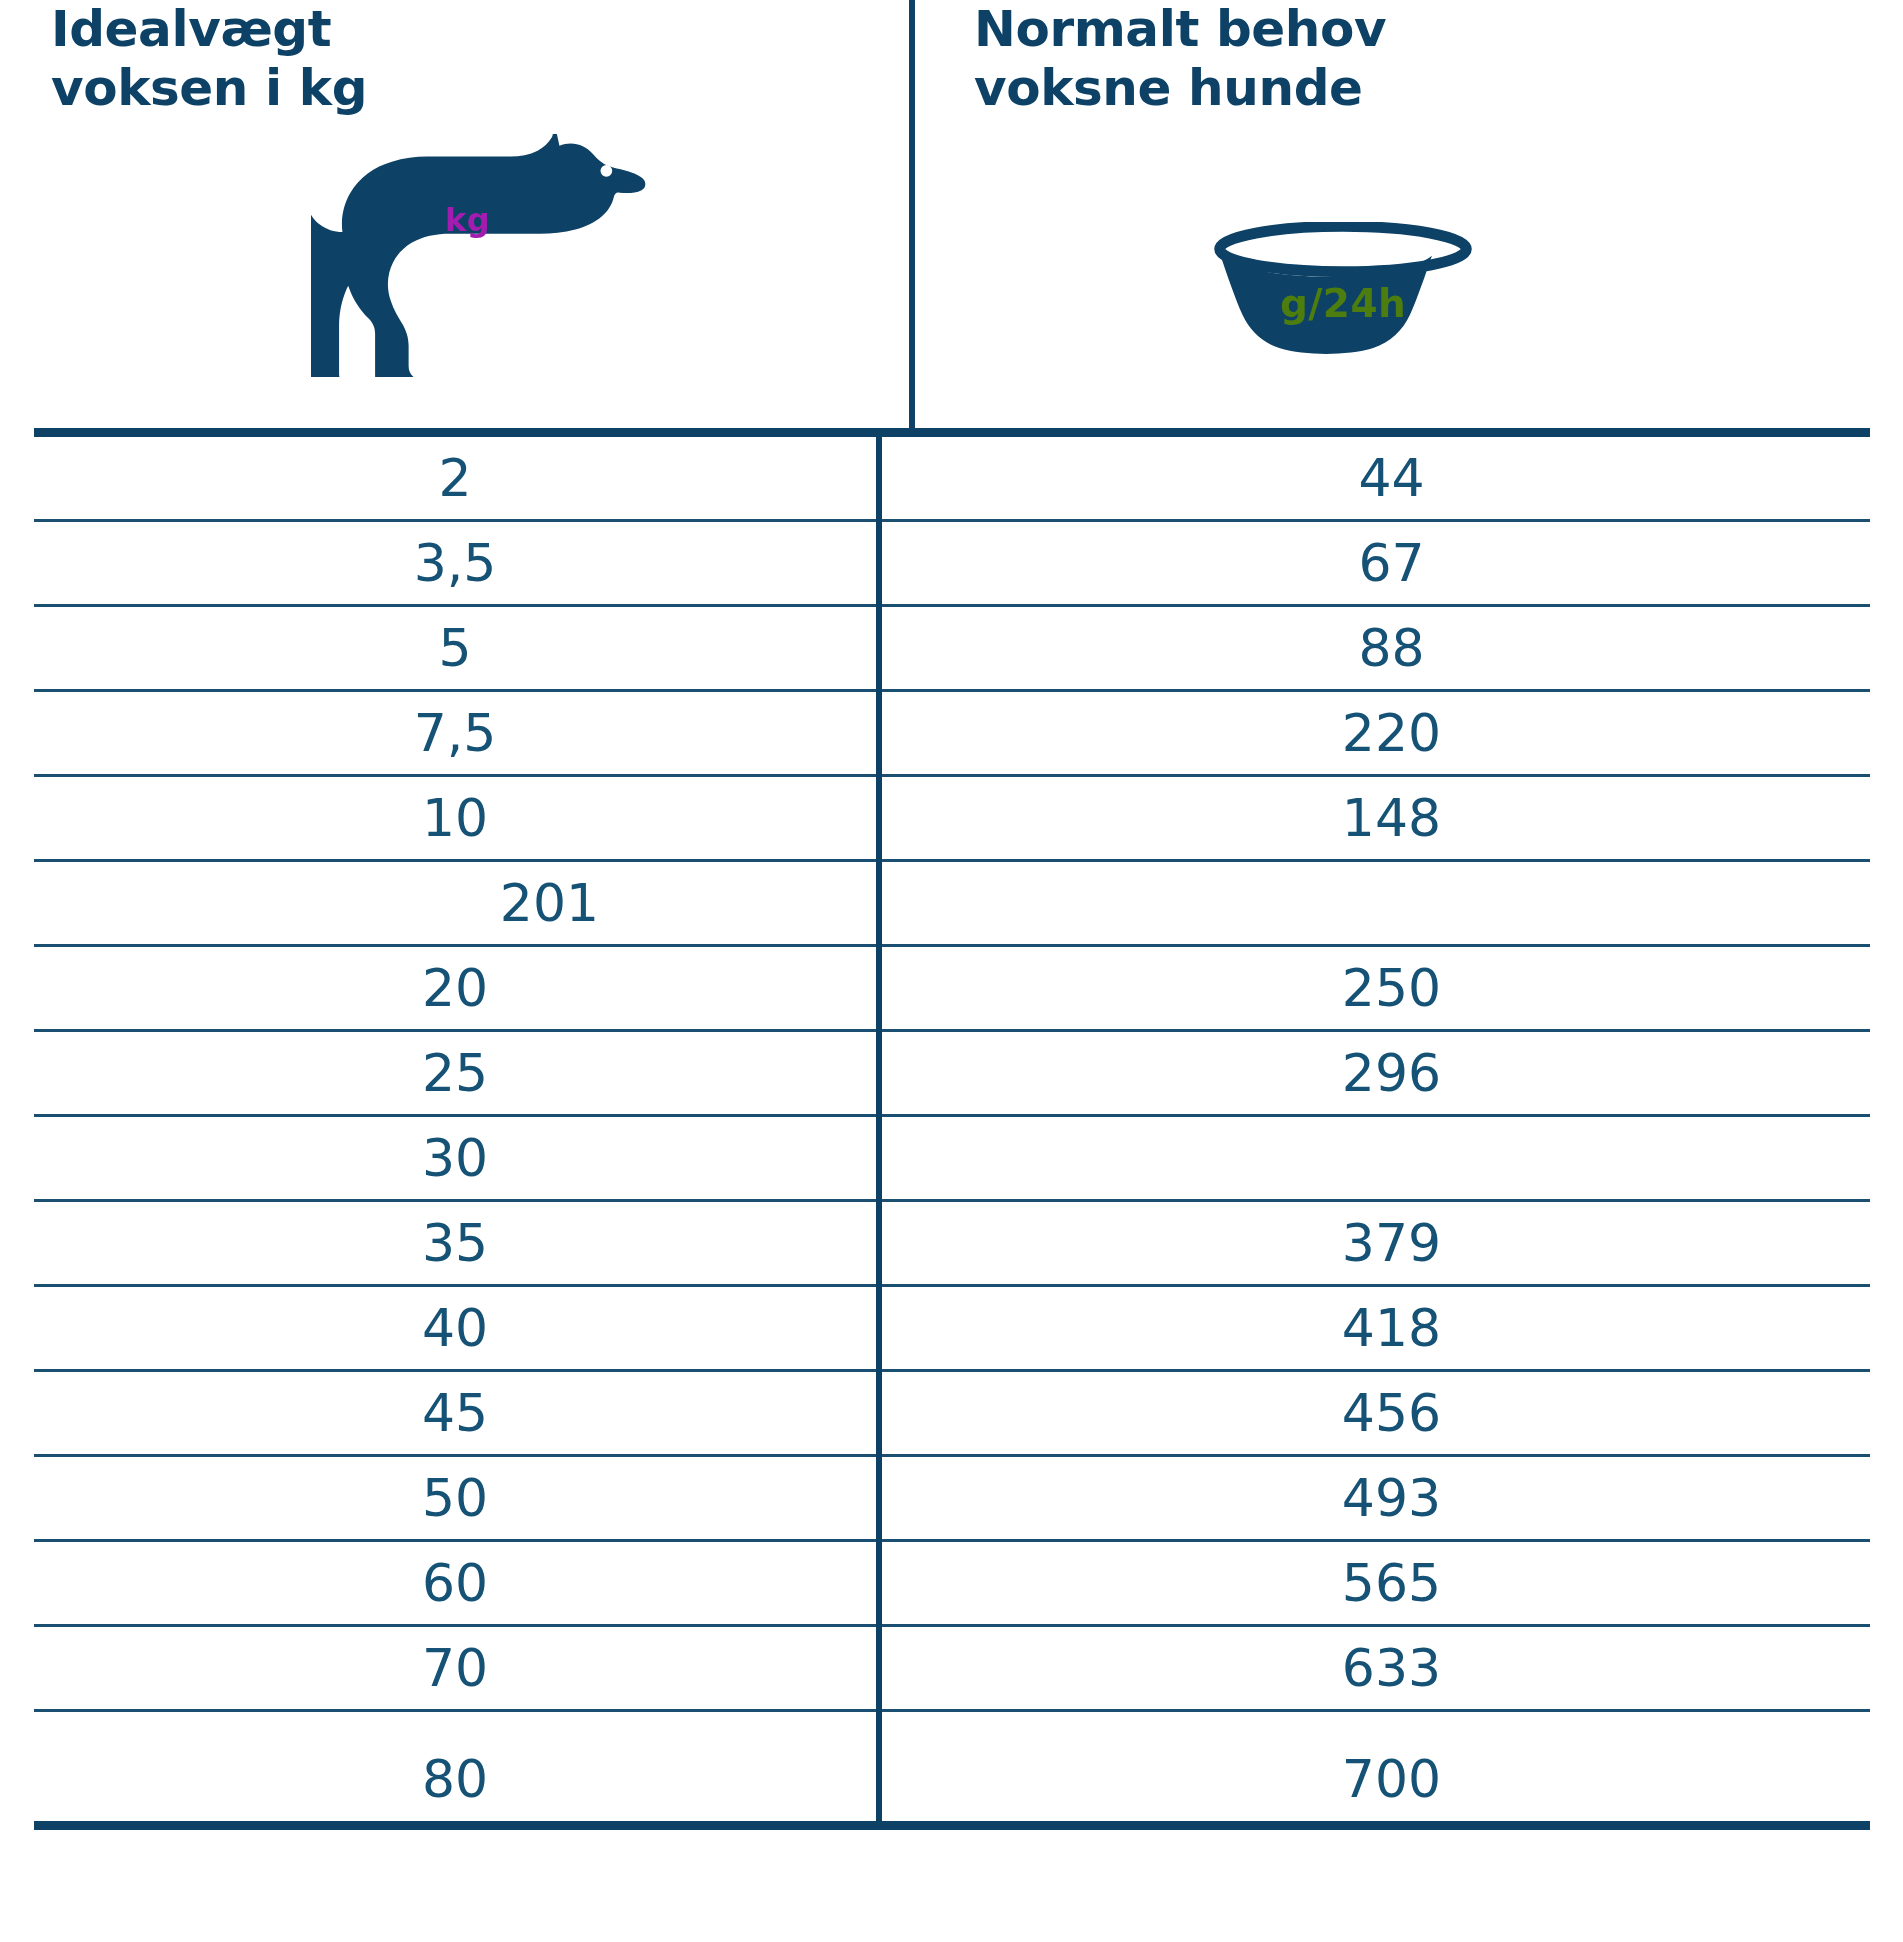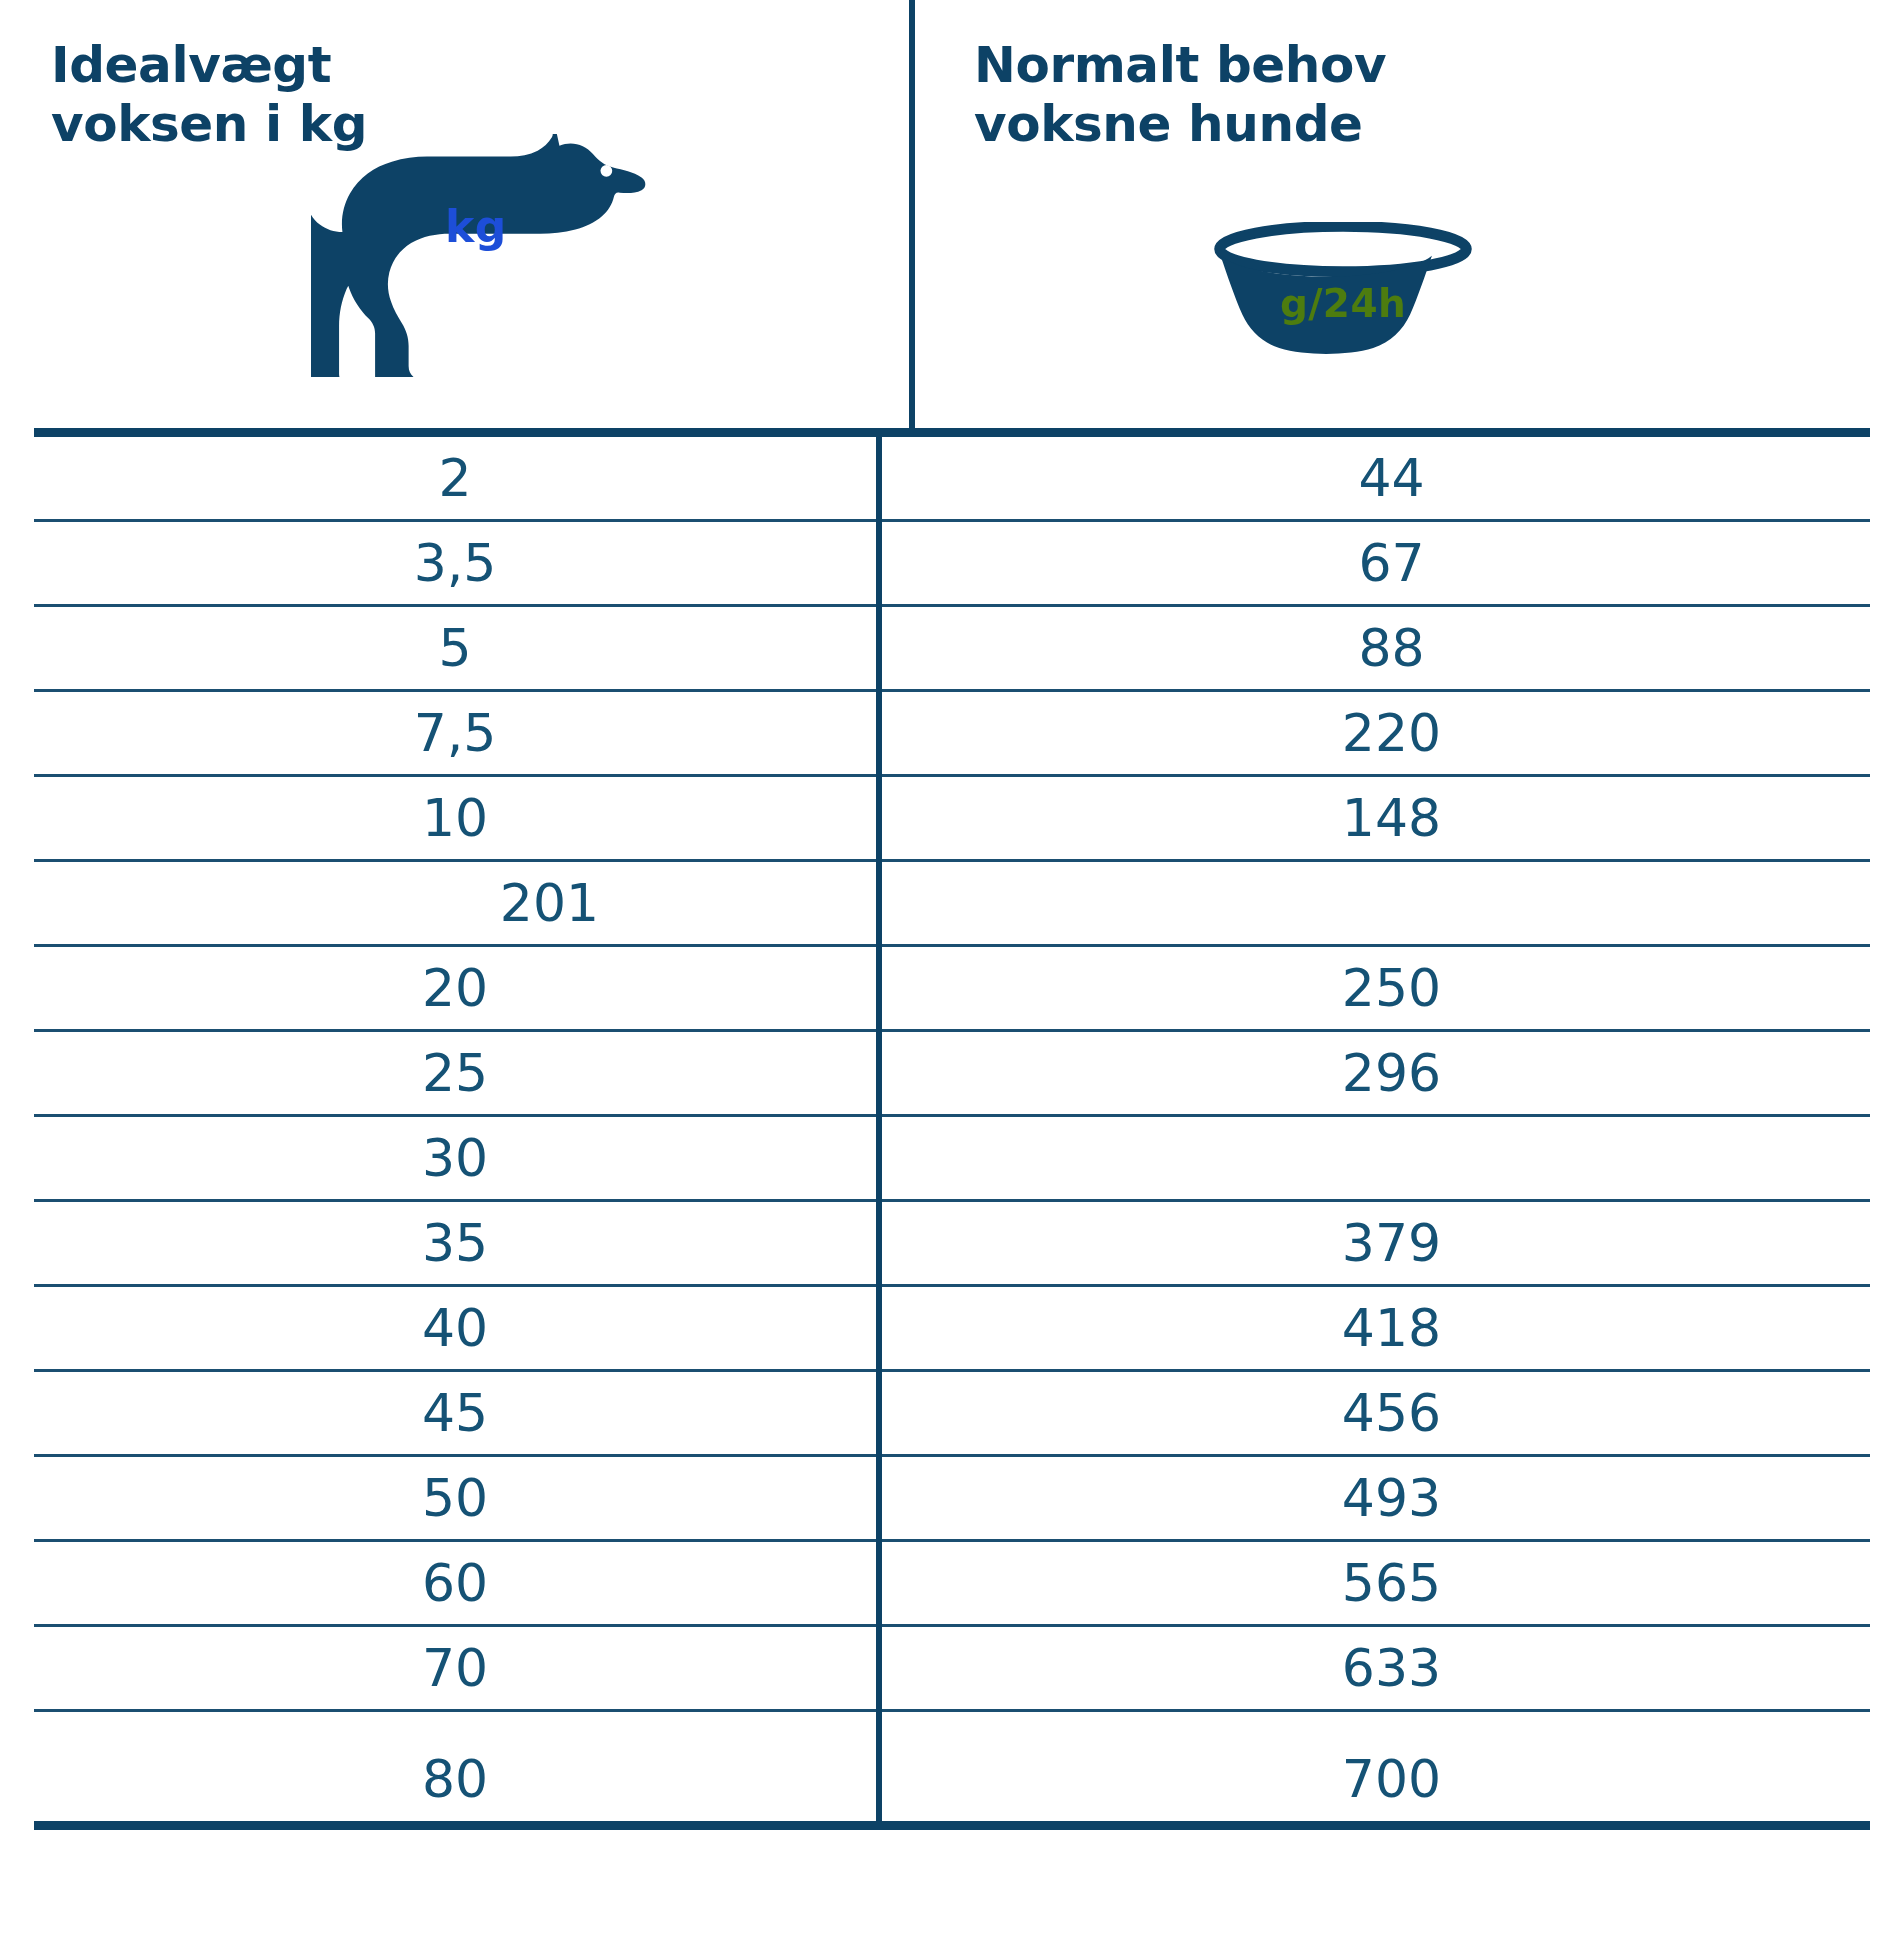--- a/index.html
+++ b/index.html
@@ -36,21 +36,20 @@
   .col-head.left  { left: 17px;  width: 814px; }
   .col-head.right { left: 940px; width: 889px; }
 
   .col-title {
     font-weight: bold;
     font-size: 50px;
     line-height: 1.18;
     letter-spacing: -0.4px;
     color: #0d4266;
     white-space: pre-line;
-    margin-top: 36px;
   }
 
   
   .head-divider {
     position: absolute;
     left: 875px;
     top: 0;
     width: 5.9px;
     height: 428px;
     background: #0d4266;
@@ -61,23 +60,23 @@
     position: absolute;
     left: 277px;
     top: 134px;
     width: 336px;
     height: 243px;
   }
   .dog-icon .kg-label {
     position: absolute;
     left: 134px;
     top: 67px;
-    font-size: 44px;
+    font-size: 32px;
     font-weight: bold;
-    color: #1d4ed8;
+    color: #a21caf;
     letter-spacing: 0.4px;
   }
 
   
   .bowl-icon {
     position: absolute;
     left: 1158px;
     top: 222px;
     width: 302px;
     height: 143px;

